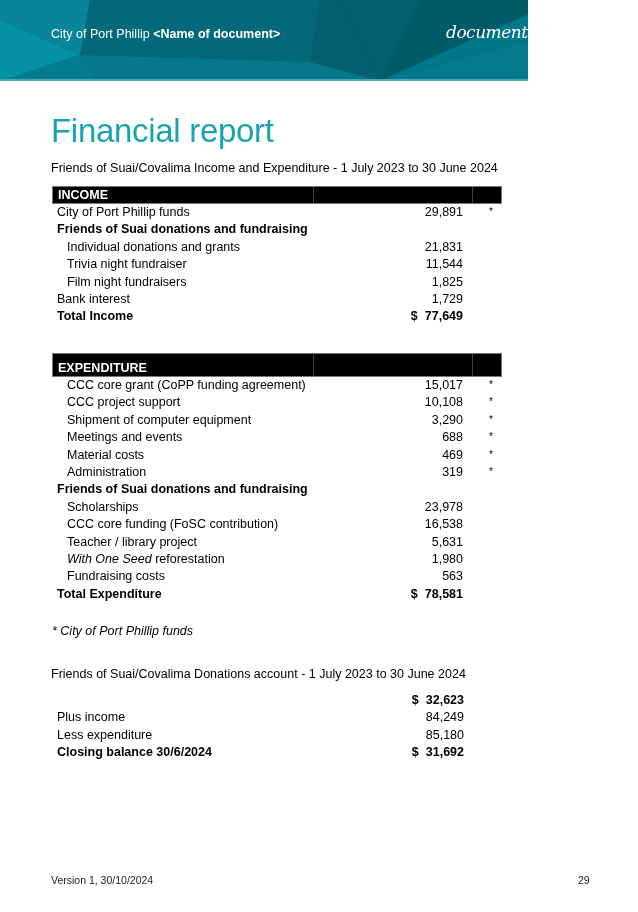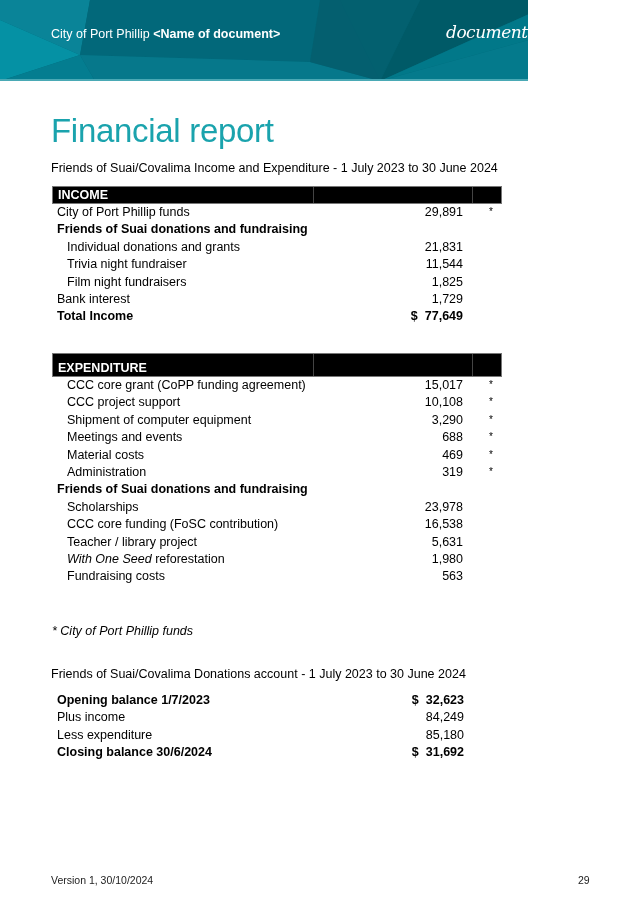--- a/index.html
+++ b/index.html
@@ -162,29 +162,32 @@
     <span class="amt">5,631</span>
   </div>
   <div class="row indent">
     <span class="label"><span class="ital">With One Seed</span><span style="white-space:pre;"> reforestation</span></span>
     <span class="amt">1,980</span>
   </div>
   <div class="row indent">
     <span class="label">Fundraising costs</span>
     <span class="amt">563</span>
   </div>
+  <div class="row bold">
+    <span class="label">Total Expenditure</span>
+    <span class="amt" style="white-space:pre;">$  78,581</span>
+  </div>
 </div>
 
 <div class="footnote">* City of Port Phillip funds</div>
 
 <div class="section-heading" style="top:667px;">Friends of Suai/Covalima Donations account - 1 July 2023 to 30 June 2024</div>
 
 <div class="acct">
   <div class="row bold">
-    <span class="label">Opening balance 1/7/2023</span>
     <span class="amt" style="white-space:pre;">$  32,623</span>
   </div>
   <div class="row">
     <span class="label">Plus income</span>
     <span class="amt">84,249</span>
   </div>
   <div class="row">
     <span class="label">Less expenditure</span>
     <span class="amt">85,180</span>
   </div>

